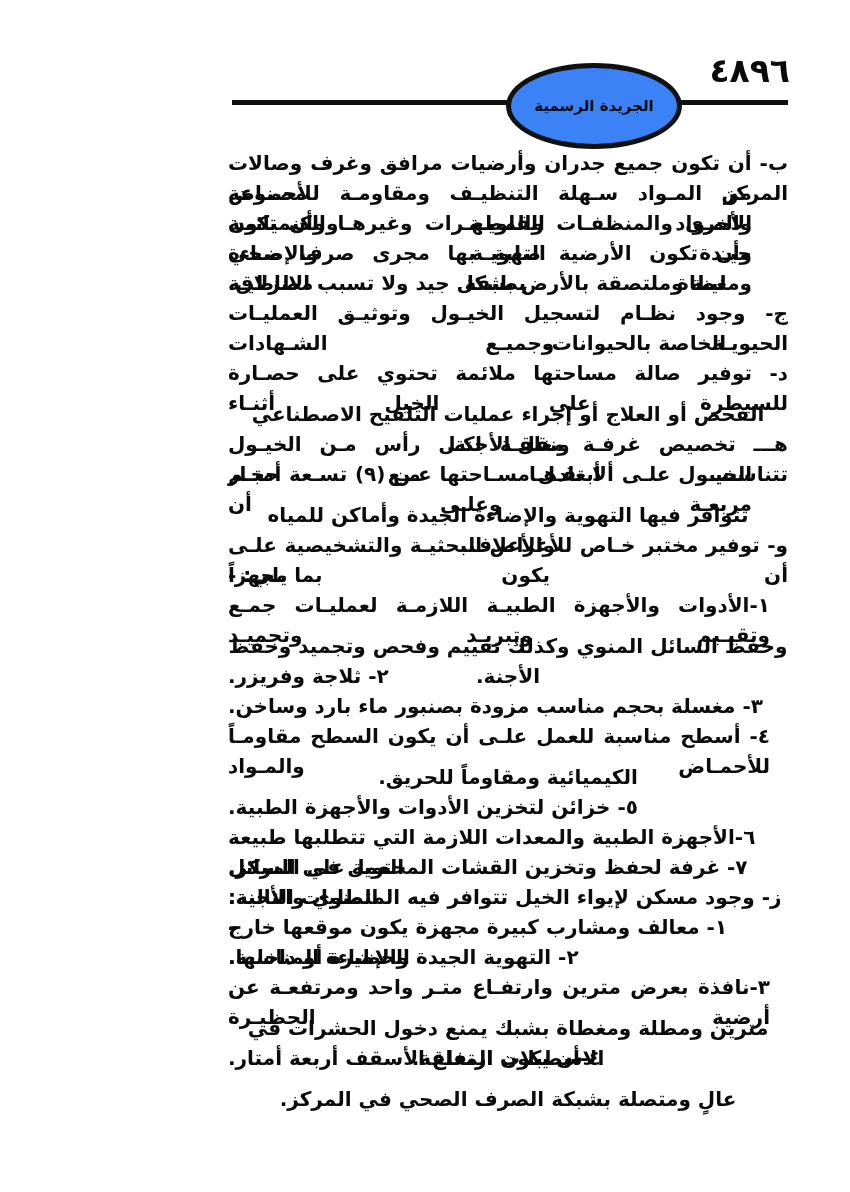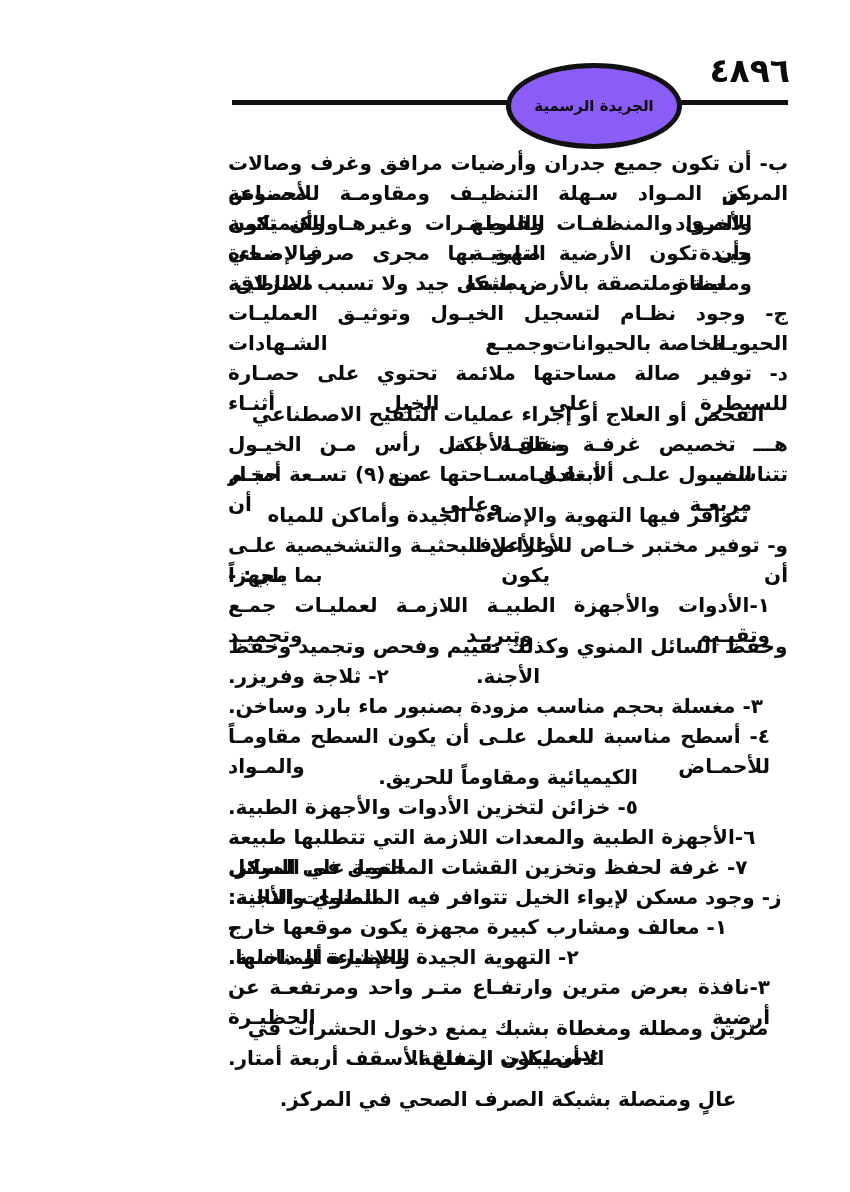--- a/index.html
+++ b/index.html
@@ -31,21 +31,21 @@
     height: 5px;
     background: #111111;
     z-index: 1;
   }
   .gazette-badge {
     position: absolute;
     top: 63px;
     left: 342px;
     width: 166px;
     height: 76px;
-    background: #8b5cf6;
+    background: #3b82f6;
     border: 5px solid #111111;
     border-radius: 50%;
     z-index: 2;
     display: flex;
     align-items: center;
     justify-content: center;
   }
   .gazette-badge .title {
     font-size: 15px;
     font-weight: bold;

